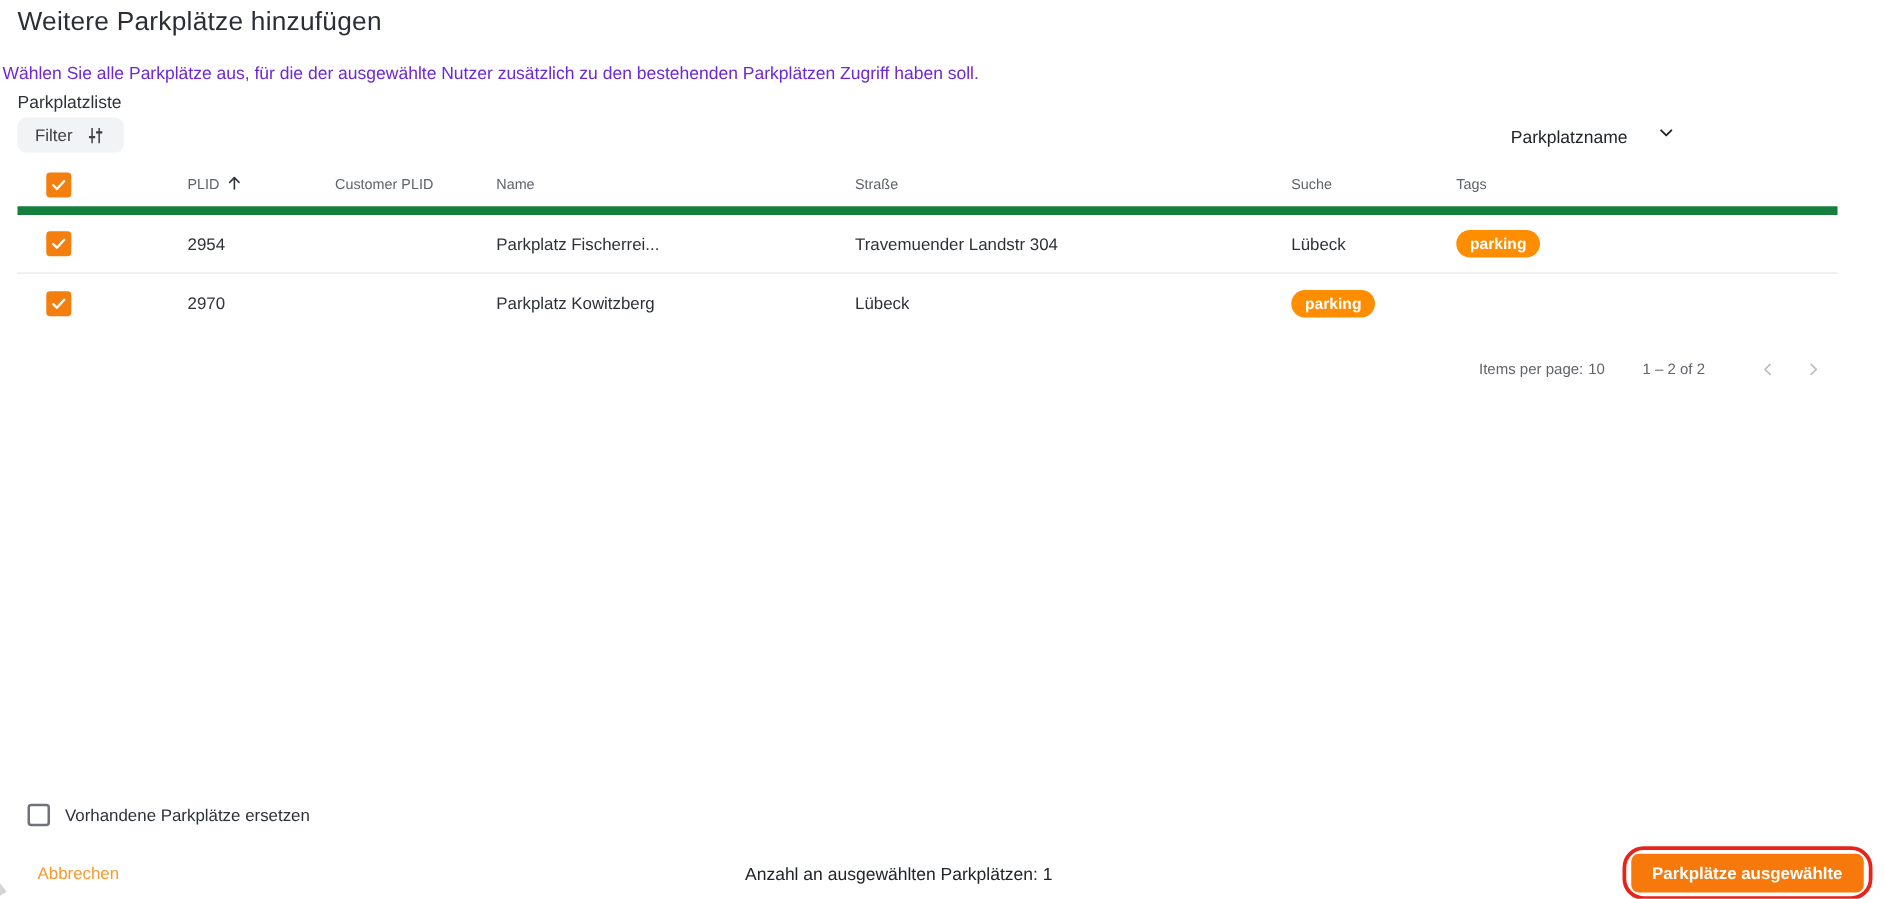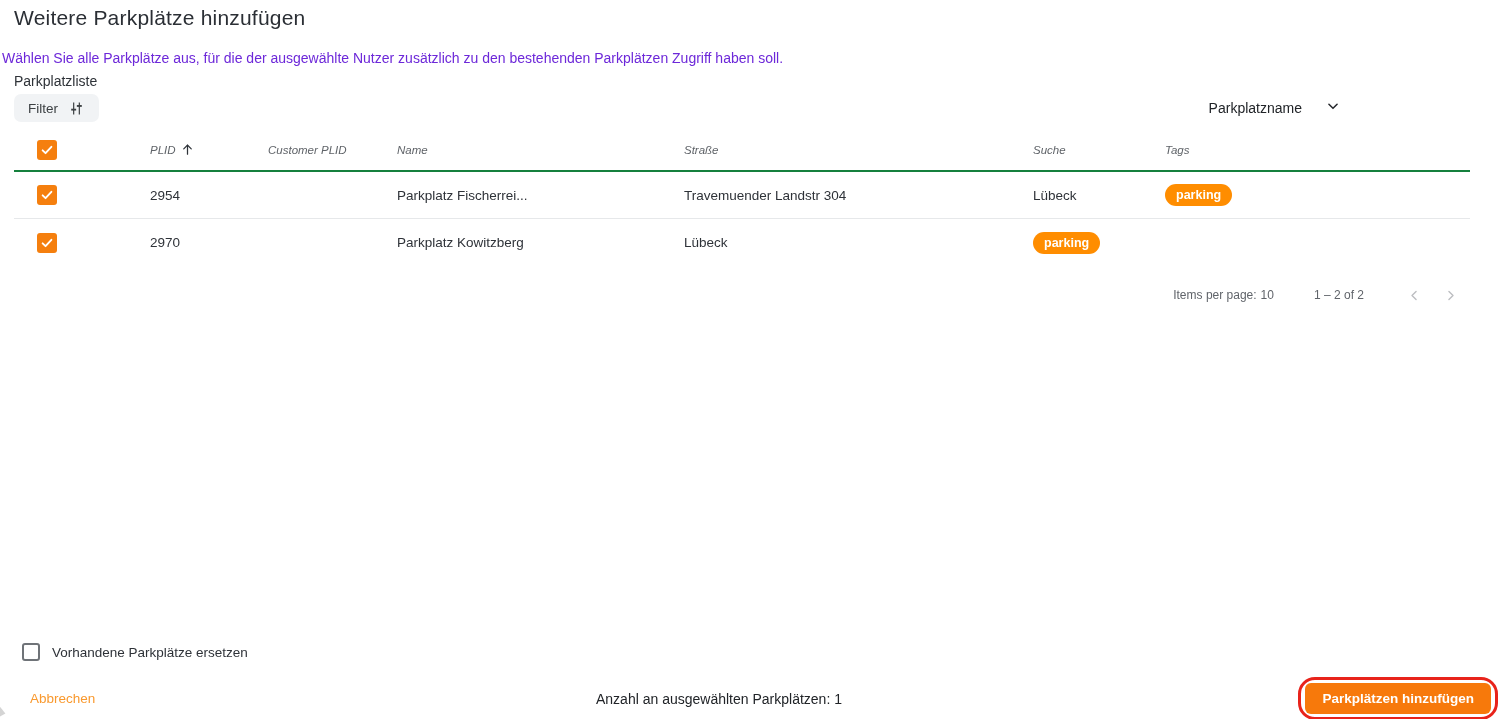--- a/index.html
+++ b/index.html
@@ -24,39 +24,39 @@
 
   .search-box { position: absolute; top: 92px; right: 12px; width: 131px; height: 34px;
     background: #f1f3f4; border-radius: 8px; display: flex; align-items: center; padding: 0 10px 0 12px; }
   .search-box input { flex: 1; min-width: 0; border: none; outline: none; background: transparent;
     font-family: inherit; font-size: 14px; color: #3c4043; }
   .search-box input::placeholder { color: #84898e; }
 
   
   .table { position: absolute; left: 14px; top: 130px; width: 1456px; }
   .trow { display: grid; grid-template-columns: 136px 118px 129px 287px 349px 132px 1fr; align-items: center; }
-  .thead { height: 42px; border-bottom: 2px solid #15803d; font-style: italic; }
+  .thead { height: 42px; border-bottom: 7px solid #15803d; }
   .thead .hcell { font-size: 11.5px; color: #5f6368; display: flex; align-items: center; gap: 4px; }
   .tbody-row { height: 47px; }
   .tbody-row.bordered { border-bottom: 1px solid #e6e8ea; }
   .cell { font-size: 13.5px; color: #2e3238; }
   .cb-cell { padding-left: 23px; }
 
   .checkbox { width: 20px; height: 20px; border-radius: 3px; display: flex; align-items: center; justify-content: center; cursor: pointer; }
   .checkbox.checked { background: #f57f0e; }
   .checkbox.unchecked { background: #fff; border: 2px solid #6f7378; width: 18px; height: 18px; border-radius: 3px; }
 
   .pill { display: inline-flex; align-items: center; justify-content: center; background: #ff8d00;
     color: #ffffff; font-size: 12.5px; font-weight: 700; border-radius: 11px; height: 22px; padding: 0 11px; }
 
   
   .pagination { position: absolute; top: 283px; right: 44px; display: flex; align-items: center; height: 24px; }
   .pagination .ipp { font-size: 12px; color: #60646a; }
   .pagination .ippv { font-size: 12px; color: #60646a; margin-left: 4px; }
-  .pagination .range { font-size: 12px; color: #60646a; margin-left: 40px; text-align: center; }
+  .pagination .range { font-size: 12px; color: #60646a; margin-left: 30px; text-align: center; }
   .pg-btn { width: 28px; height: 28px; display: flex; align-items: center; justify-content: center; cursor: default; }
   .pg-btn.first { margin-left: 36px; }
   .pg-btn + .pg-btn { margin-left: 8px; }
 
   
   .replace-row { position: absolute; left: 22px; top: 643px; display: flex; align-items: center; gap: 12px; }
   .replace-row .lbl { font-size: 13.5px; color: #2e3238; }
 
   .cancel-link { position: absolute; left: 30px; top: 691px; font-size: 13.5px; color: #f9992e; cursor: pointer; }
   .count-label { position: absolute; left: 596px; top: 691px; font-size: 14px; color: #212428; }
@@ -181,18 +181,18 @@
 
   <div class="replace-row">
     <span class="checkbox unchecked"></span>
     <span class="lbl">Vorhandene Parkplätze ersetzen</span>
   </div>
 
   <div class="cancel-link">Abbrechen</div>
   <div class="count-label">Anzahl an ausgewählten Parkplätzen: 1</div>
 
   <div class="submit-wrap">
-    <button class="submit-btn">Parkplätzen hinzufügen</button>
+    <button class="submit-btn">Parkplätze ausgewählte</button>
   </div>
 
   <div class="cursor-artifact"></div>
 
 </div>
 
 </body></html>

